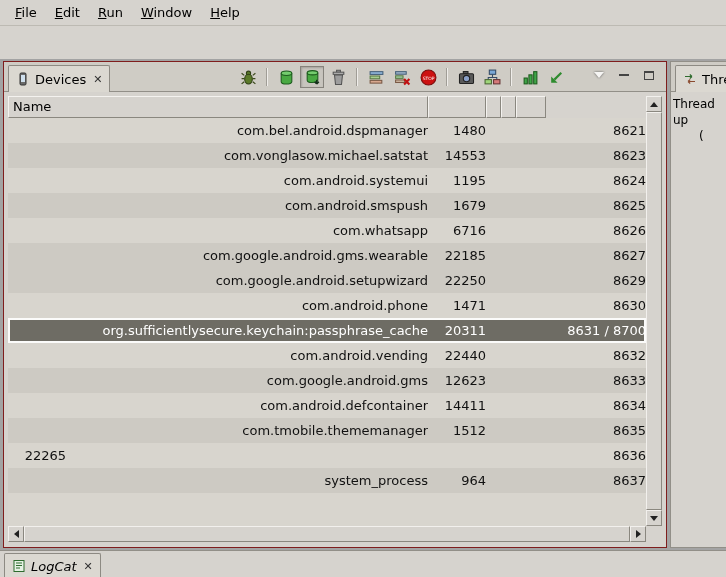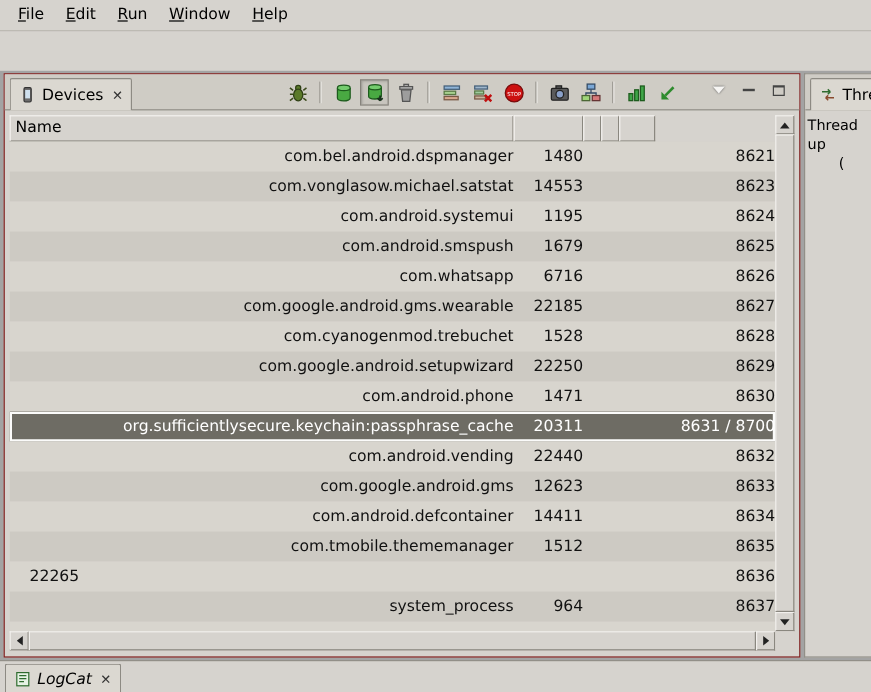--- a/index.html
+++ b/index.html
@@ -324,27 +324,20 @@
               <div class="cell c-x2"></div>
               <div class="cell c-port">8626</div>
             </div>
             <div class="trow odd">
               <div class="cell c-name">com.google.android.gms.wearable</div>
               <div class="cell c-pid">22185</div>
               <div class="cell c-x1"></div>
               <div class="cell c-x2"></div>
               <div class="cell c-port">8627</div>
             </div>
-            <div class="trow even">
-              <div class="cell c-name">com.cyanogenmod.trebuchet</div>
-              <div class="cell c-pid">1528</div>
-              <div class="cell c-x1"></div>
-              <div class="cell c-x2"></div>
-              <div class="cell c-port">8628</div>
-            </div>
             <div class="trow odd">
               <div class="cell c-name">com.google.android.setupwizard</div>
               <div class="cell c-pid">22250</div>
               <div class="cell c-x1"></div>
               <div class="cell c-x2"></div>
               <div class="cell c-port">8629</div>
             </div>
             <div class="trow even">
               <div class="cell c-name">com.android.phone</div>
               <div class="cell c-pid">1471</div>

